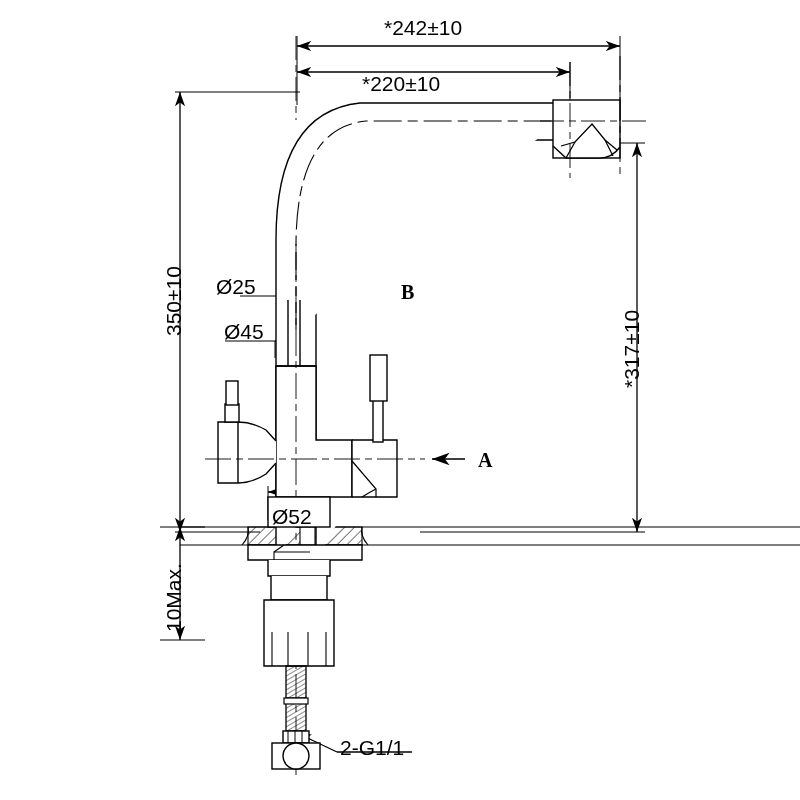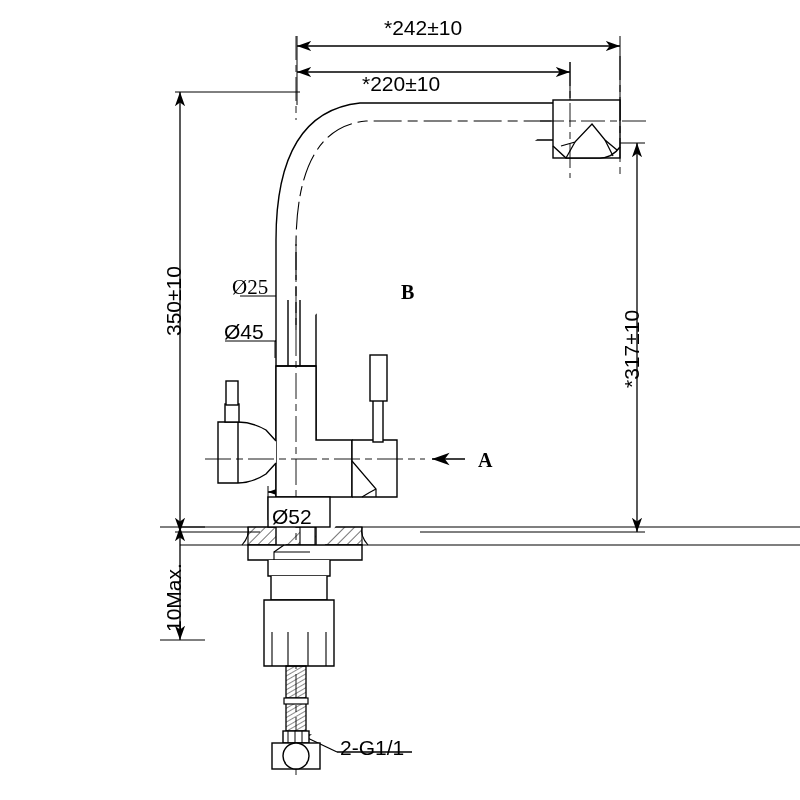--- a/index.html
+++ b/index.html
@@ -201,21 +201,21 @@
   </svg>
 
   <div class="dimtext" style="left:384px;top:16px;">*242±10</div>
 
   <div class="dimtext" style="left:362px;top:52px;margin-top:20px;">*220±10</div>
 
   <div class="dimtext vert" style="left:162px;top:336px;">350±10</div>
 
   <div class="dimtext vert" style="left:620px;top:388px;">*317±10</div>
 
-  <div class="dimtext" style="left:232px;top:275px;font-family:Liberation Serif, serif;">Ø25</div>
+  <div class="dimtext" style="left:216px;top:275px;">Ø25</div>
 
   <div class="dimtext" style="left:224px;top:320px;">Ø45</div>
 
   <div class="dimtext" style="left:272px;top:478px;margin-top:27px;">Ø52</div>
 
   <div class="dimtext vert" style="left:162px;top:632px;">10Max.</div>
 
   <div class="dimtext" style="left:340px;top:736px;">2-G1/1</div>
 
   <div class="viewlabel" style="left:401px;top:281px;">B</div>

